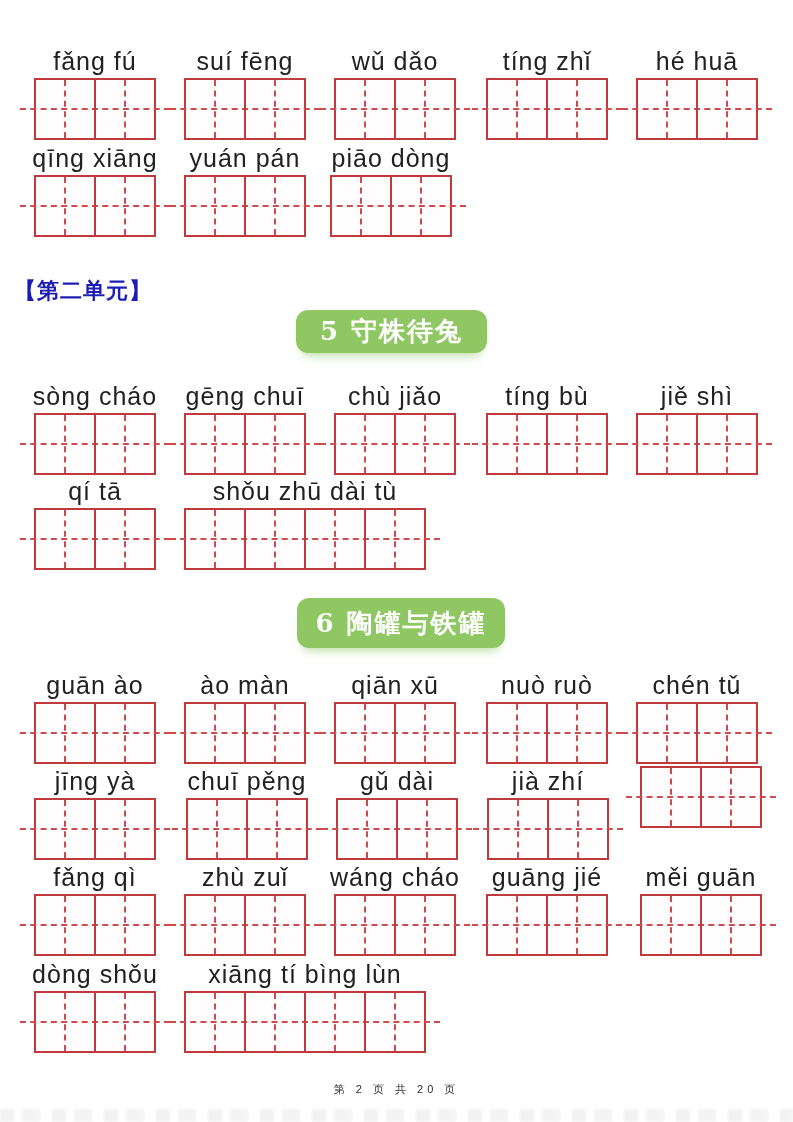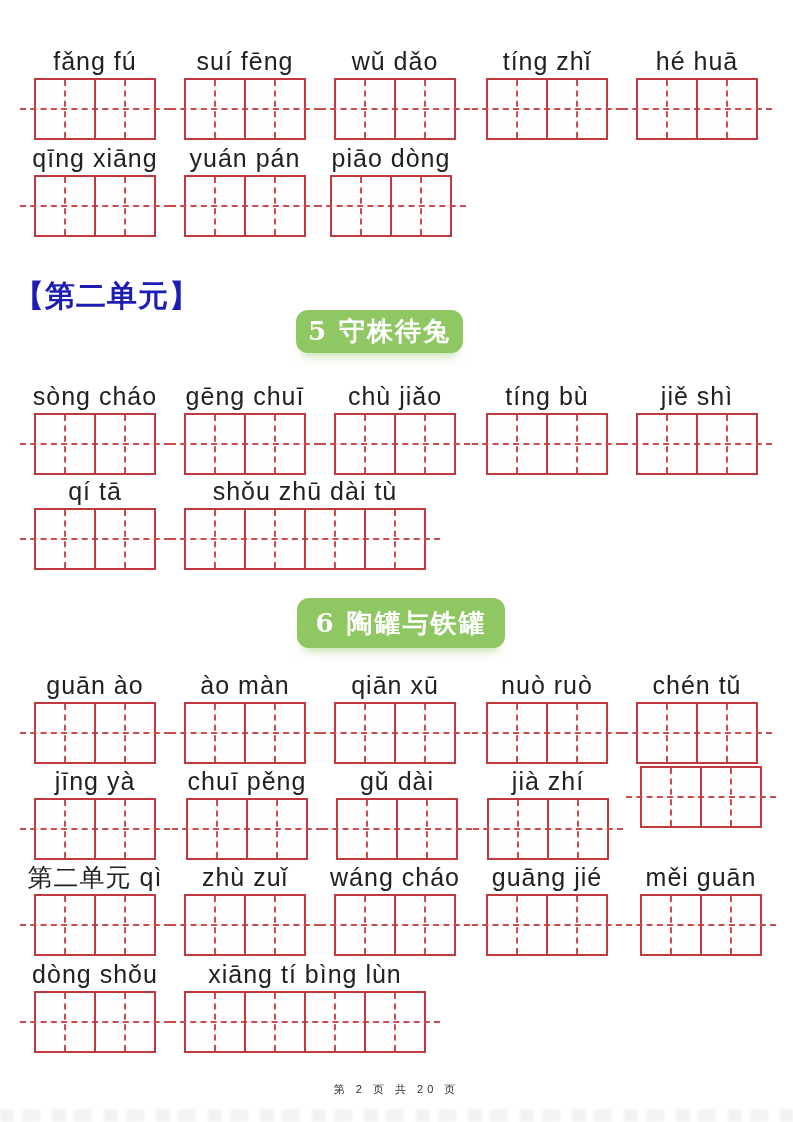--- a/index.html
+++ b/index.html
@@ -33,30 +33,30 @@
   .cell { position:relative; width:58px; height:58px; }
   .cell + .cell { border-left:2px solid var(--grid-red); }
   
   .cell::before {
     content:""; position:absolute; top:0; bottom:0; left:50%;
     margin-left:-1px; border-left:2px dashed var(--dash-red);
   }
   .unit-header {
     position:absolute; left:14px; top:276px;
     font-family:"DejaVu Serif", serif; font-weight:bold;
-    font-size:30px; color:var(--header-blue); letter-spacing:1px;
+    font-size:22px; color:var(--header-blue); letter-spacing:1px;
   }
   .badge {
     position:absolute; display:flex; align-items:center; justify-content:center;
     background:var(--badge-green); color:#ffffff;
     font-family:"DejaVu Serif", serif; font-weight:bold; font-size:26px;
     border-radius:12px; letter-spacing:2px;
     box-shadow:0 9px 10px -6px rgba(143,199,101,.55);
   }
-  .badge-5 { left:296px; top:310px; width:167px; height:43px; }
+  .badge-5 { left:296px; top:310px; width:191px; height:43px; }
   .badge-6 { left:297px; top:598px; width:208px; height:50px; }
   .footer {
     position:absolute; left:0; top:1082px; width:793px;
     text-align:center; font-size:11px; color:#2e2e2e; letter-spacing:4px;
   }
   .watermark-strip {
     position:absolute; left:0; bottom:0; width:793px; height:13px;
     background:repeating-linear-gradient(90deg,
       #e9e9e9 0 14px, #ffffff 14px 22px, #ececec 22px 40px, #ffffff 40px 52px);
     opacity:.55; filter:blur(1px);
@@ -261,21 +261,21 @@
     <div class="word w2" style="left:640px">
       <div class="grid">
           <div class="cell"></div>
           <div class="cell"></div>
         </div>
     </div>
   </div>
 
   <div class="row" style="top:862px">
     <div class="word w2" style="left:34px">
-      <div class="pinyin">第二单元 qì</div>
+      <div class="pinyin">fǎng qì</div>
       <div class="grid">
           <div class="cell"></div>
           <div class="cell"></div>
         </div>
     </div>
     <div class="word w2" style="left:184px">
       <div class="pinyin">zhù zuǐ</div>
       <div class="grid">
           <div class="cell"></div>
           <div class="cell"></div>

